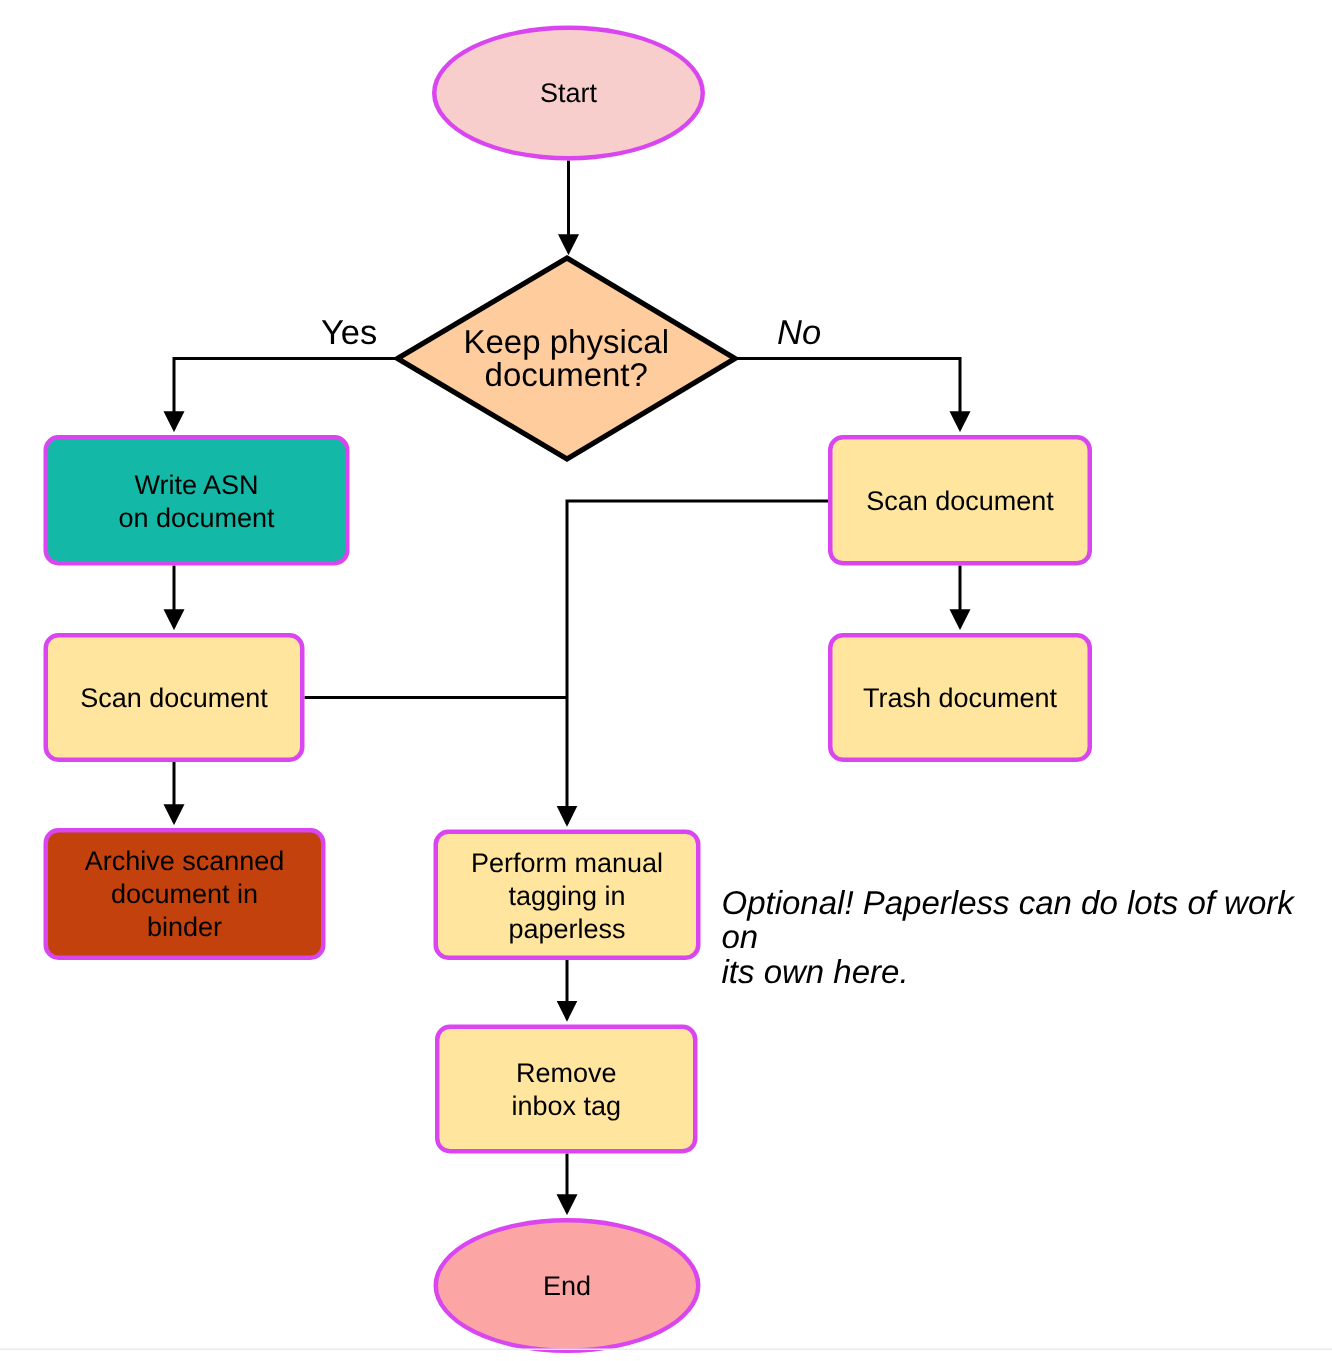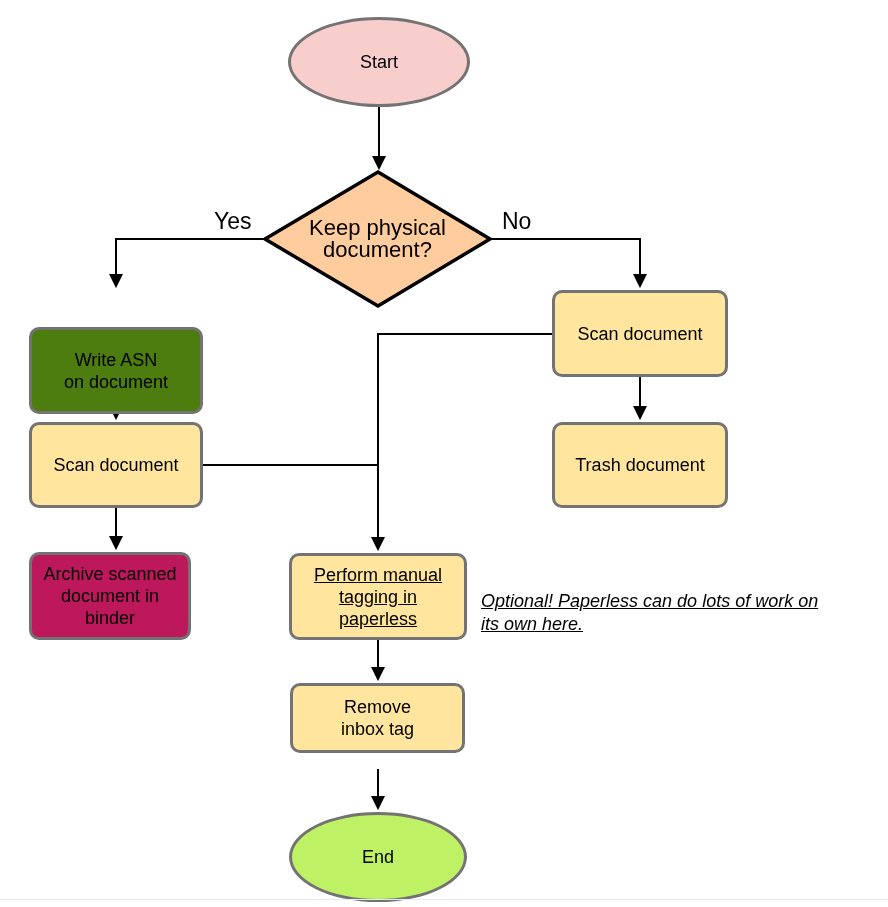--- a/index.html
+++ b/index.html
@@ -6,37 +6,37 @@
   body{
     width:888px;height:907px;position:relative;background:#ffffff;
     font-family:"Liberation Sans","DejaVu Sans",sans-serif;color:#000000;
     overflow:hidden;
   }
   #canvas{position:absolute;inset:0;width:888px;height:907px;}
   svg.edges{position:absolute;left:0;top:0;width:888px;height:907px;}
   .edge{stroke:#000000;stroke-width:2;fill:none;}
   .node{
     position:absolute;box-sizing:border-box;
-    border:3px solid #737373;border-radius:10px;
+    border:3px solid #d946ef;border-radius:10px;
     display:flex;align-items:center;justify-content:center;
     text-align:center;font-size:18px;line-height:22px;white-space:pre-line;
   }
   .terminator{border-radius:50%;border-width:3.5px;}
   .diamond-label{
     position:absolute;left:265px;top:172px;width:225px;height:134px;
     display:flex;align-items:center;justify-content:center;
     text-align:center;font-size:22px;line-height:22px;white-space:pre-line;
   }
   .edge-label{
     position:absolute;font-size:23px;line-height:18px;background:#ffffff;
     padding:0 2px;
   }
   .annotation{
     position:absolute;left:481px;top:590px;width:406px;
-    font-style:italic;font-size:18px;line-height:23px;white-space:pre-line;text-decoration:underline;
+    font-style:italic;font-size:22px;line-height:23px;white-space:pre-line;
   }
   .bottom-divider{
     position:absolute;left:0;top:899px;width:888px;height:0;
     border-top:1px solid #e7ebf1;
   }
 </style>
 </head>
 <body>
 
 <div id="canvas">
@@ -61,57 +61,57 @@
   </svg>
 
   <div class="node terminator" style="left: 288px; top: 17px; width: 182px; height: 90px; background-color: rgb(248, 206, 204);">
     <span>Start</span>
   </div>
 
   <div class="diamond-label">Keep physical
 document?</div>
 
   <div class="edge-label" style="left:212px;top:212px;">Yes</div>
-  <div class="edge-label" style="left:500px;top:212px;">No</div>
+  <div class="edge-label" style="left:516px;top:212px;font-style:italic;">No</div>
 
-  <div class="node" style="left: 29px; top: 290px; width: 174px; height: 87px; background-color: #4d7c0f; margin-top: 37px;">
+  <div class="node" style="left: 29px; top: 290px; width: 204px; height: 87px; background-color: #14b8a6;">
     <span>Write ASN
 on document</span>
   </div>
 
   <div class="node" style="left: 29px; top: 422px; width: 174px; height: 86px; background-color: rgb(255, 229, 158);">
     <span>Scan document</span>
   </div>
 
-  <div class="node" style="left: 29px; top: 552px; width: 162px; height: 88px; background-color: #be185d;">
+  <div class="node" style="left: 29px; top: 552px; width: 188px; height: 88px; background-color: #c2410c;">
     <span>Archive scanned
 document in
 binder</span>
   </div>
 
   <div class="node" style="left: 552px; top: 290px; width: 176px; height: 87px; background-color: rgb(255, 229, 158);">
     <span>Scan document</span>
   </div>
 
   <div class="node" style="left: 552px; top: 422px; width: 176px; height: 86px; background-color: rgb(255, 229, 158);">
     <span>Trash document</span>
   </div>
 
-  <div class="node" style="left: 289px; top: 553px; width: 178px; height: 87px; background-color: rgb(255, 229, 158); text-decoration: underline;">
+  <div class="node" style="left: 289px; top: 553px; width: 178px; height: 87px; background-color: rgb(255, 229, 158);">
     <span>Perform manual
 tagging in
 paperless</span>
   </div>
 
   <div class="annotation">Optional! Paperless can do lots of work on
 its own here.</div>
 
-  <div class="node" style="left: 290px; top: 683px; width: 175px; height: 70px; background-color: rgb(255, 229, 158);">
+  <div class="node" style="left: 290px; top: 683px; width: 175px; height: 86px; background-color: rgb(255, 229, 158);">
     <span>Remove
 inbox tag</span>
   </div>
 
-  <div class="node terminator" style="left: 289px; top: 812px; width: 178px; height: 90px; background-color: #bef264;">
+  <div class="node terminator" style="left: 289px; top: 812px; width: 178px; height: 90px; background-color: #fca5a5;">
     <span>End</span>
   </div>
 
   <div class="bottom-divider"></div>
 </div>
 
 </body></html>

